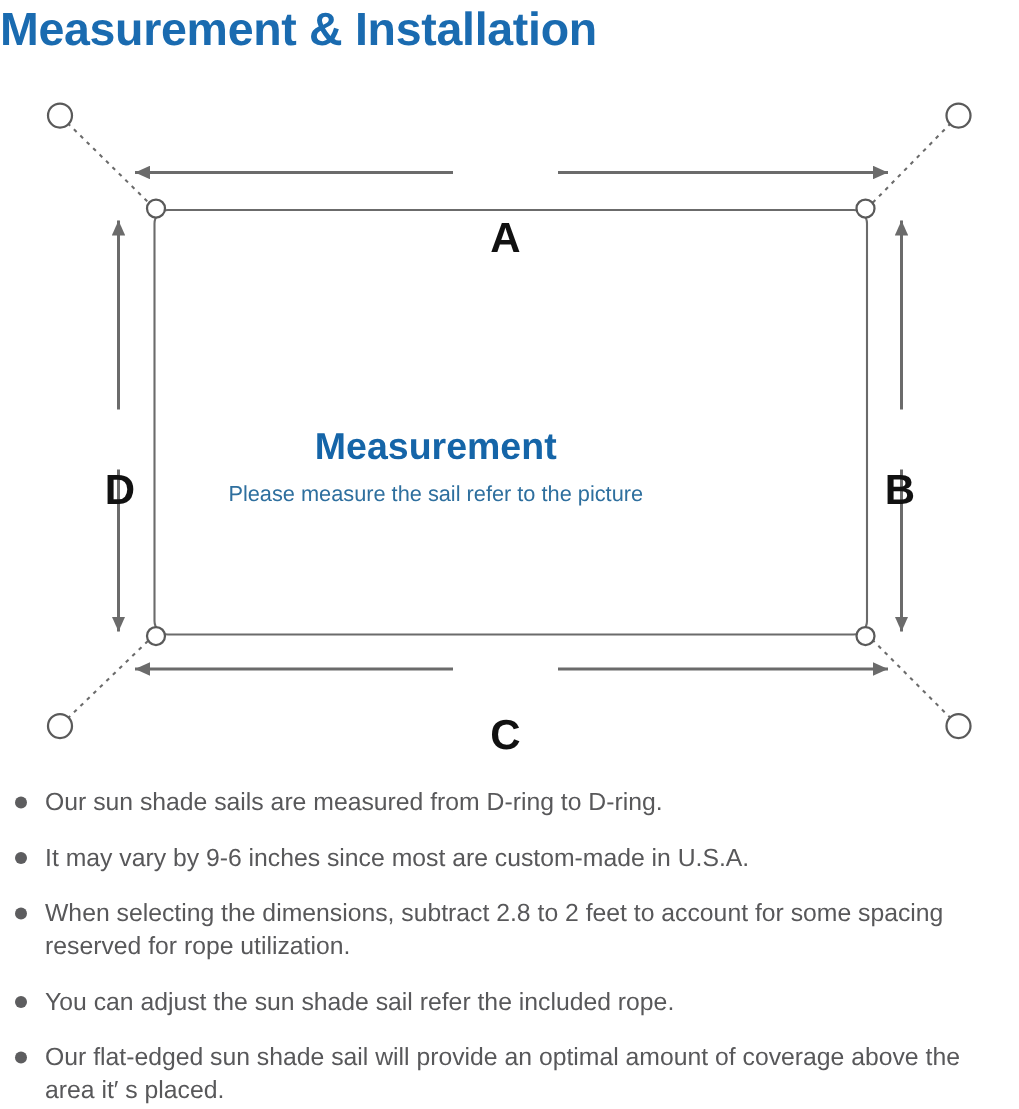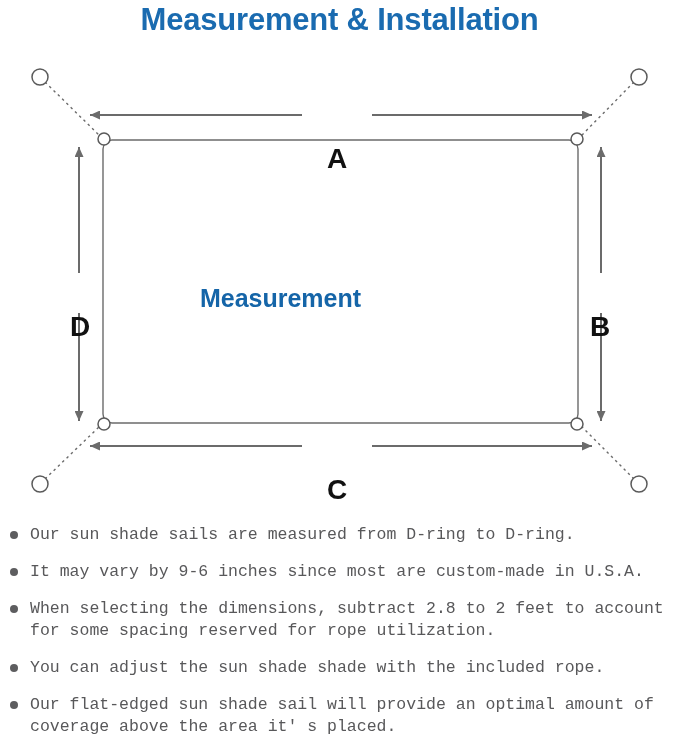--- a/index.html
+++ b/index.html
@@ -13,42 +13,41 @@
     position: relative;
     font-family: "Liberation Sans", sans-serif;
     overflow: hidden;
   }
 
   #page-title {
     position: absolute;
     top: 0px;
     left: 0;
     width: 679px;
-    text-align: center;
     font-size: 31px;
     font-weight: bold;
     color: #1a6bb0;
     letter-spacing: -0.2px;
     line-height: 40px;
     white-space: nowrap;
   }
 
   #diagram {
     position: absolute;
     top: 45px;
     left: 0;
     width: 679px;
     height: 470px;
   }
   #diagram svg { display: block; }
 
   
   .center-label {
     position: absolute;
-    left: 87px;
+    left: 97px;
     width: 387px;
     text-align: center;
     pointer-events: none;
   }
   #measurement-heading {
     top: 238px;
     font-size: 25px;
     font-weight: bold;
     color: #1565a8;
     line-height: 30px;
@@ -86,21 +85,21 @@
     margin: 0;
     list-style: none;
   }
   #notes li {
     position: relative;
     padding-left: 30px;
     margin-bottom: 15px;
     font-size: 16.5px;
     line-height: 22px;
     color: #58585a;
-    font-family: Liberation Mono, monospace;
+    font-family: Liberation Sans, sans-serif;
   }
   #notes li .bullet-dot {
     position: absolute;
     left: 10px;
     top: 7px;
     width: 8px;
     height: 8px;
     border-radius: 50%;
     background: #5d5d5f;
   }
@@ -165,20 +164,21 @@
       <line x1="79" y1="268" x2="79" y2="376" marker-end="url(#arrowR)"></line>
     </g>
 
     <g stroke="#6b6b6b" stroke-width="2">
       <line x1="601" y1="228" x2="601" y2="102" marker-end="url(#arrowR)"></line>
       <line x1="601" y1="268" x2="601" y2="376" marker-end="url(#arrowR)"></line>
     </g>
   </svg>
 
   <div class="center-label" id="measurement-heading">Measurement</div>
+  <div class="center-label" id="measurement-subtext">Please measure the sail refer to the picture</div>
 
   <div class="dim-letter" id="dim-a">A</div>
   <div class="dim-letter" id="dim-b">B</div>
   <div class="dim-letter" id="dim-c">C</div>
   <div class="dim-letter" id="dim-d">D</div>
 </div>
 
 <ul id="notes">
   <li>
     <span class="bullet-dot"></span>
@@ -187,19 +187,19 @@
   <li>
     <span class="bullet-dot"></span>
     <span class="note-text">It may vary by 9-6 inches since most are custom-made in U.S.A.</span>
   </li>
   <li>
     <span class="bullet-dot"></span>
     <span class="note-text">When selecting the dimensions, subtract 2.8 to 2 feet to account for some spacing reserved for rope utilization.</span>
   </li>
   <li>
     <span class="bullet-dot"></span>
-    <span class="note-text">You can adjust the sun shade shade with the included rope.</span>
+    <span class="note-text">You can adjust the sun shade sail refer the included rope.</span>
   </li>
   <li>
     <span class="bullet-dot"></span>
     <span class="note-text">Our flat-edged sun shade sail will provide an optimal amount of coverage above the area it′ s placed.</span>
   </li>
 </ul>
 
 </body></html>

